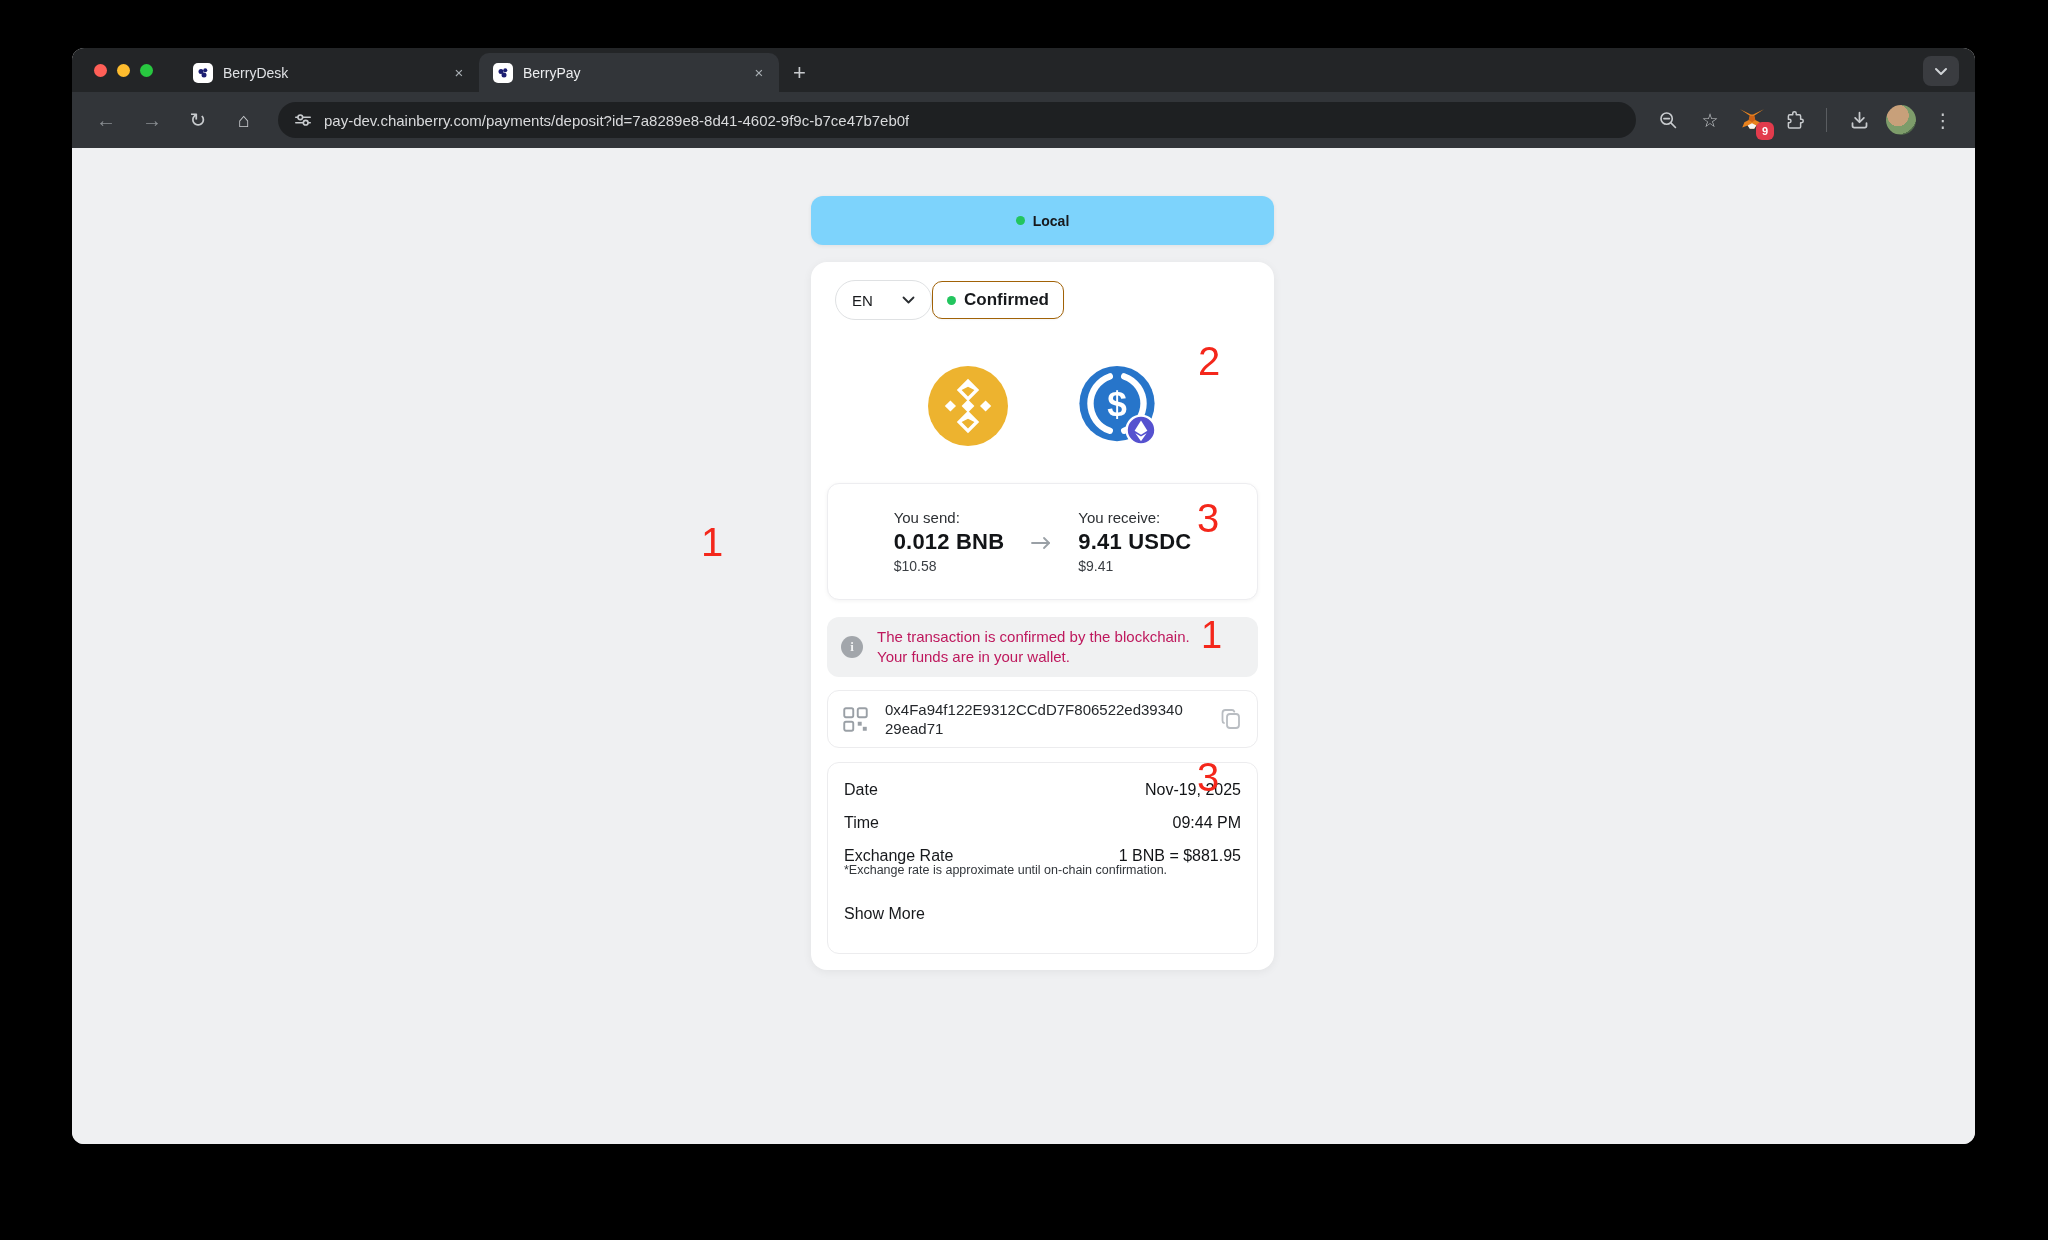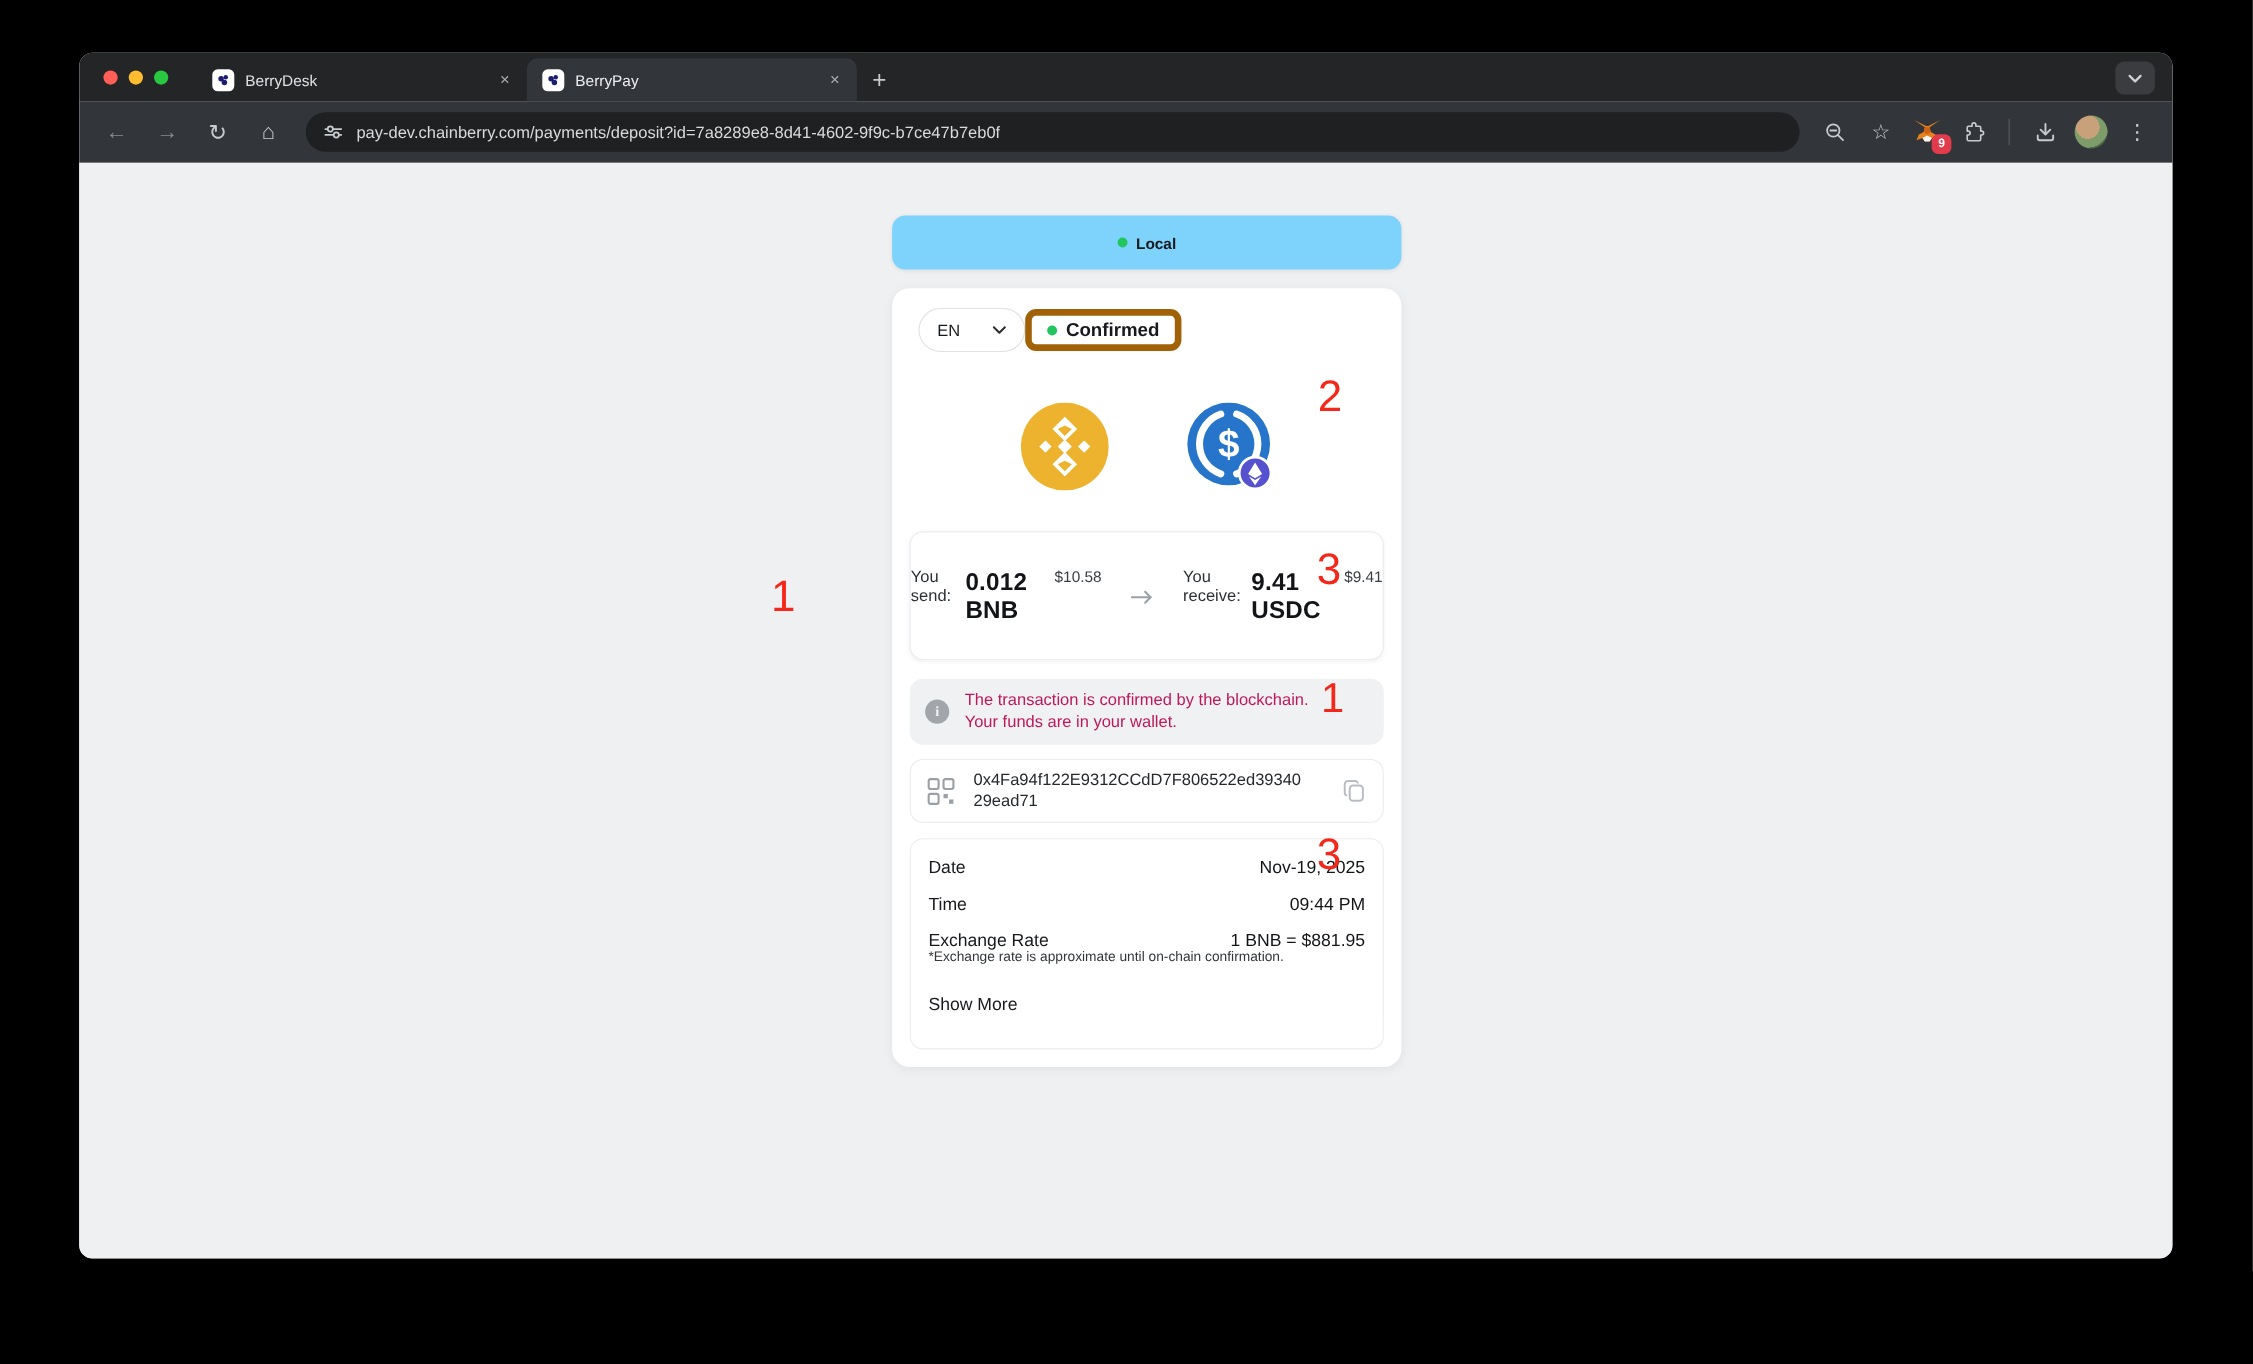--- a/index.html
+++ b/index.html
@@ -56,31 +56,31 @@
                 justify-content:center; gap:8px; }
   .dot { width:9px; height:9px; border-radius:50%; background:#23c55e; }
   .local-label { font-size:14px; font-weight:bold; color:#17191c; }
 
   .main-card { margin-top:17px; background:#fff; border-radius:16px;
                box-shadow:0 2px 10px rgba(0,0,0,.06); padding:18px 16px 16px; }
   .head-row { display:flex; align-items:center; padding:0 8px; }
   .lang-pill { width:97px; height:40px; border:1px solid #dfe1e3; border-radius:20px;
                display:flex; align-items:center; justify-content:space-between; padding:0 16px;
                font-size:15px; color:#17191c; background:#fff; }
-  .status-badge { height:38px; border:6px solid #a16207; border-radius:10px; background:#fff;
+  .status-badge { height:38px; border:1px solid #a16207; border-radius:10px; background:#fff;
                   display:flex; align-items:center; gap:8px; padding:0 14px;
                   font-size:17px; font-weight:bold; color:#17191c; box-shadow:0 1px 2px rgba(0,0,0,.04); }
 
   .coins-row { display:flex; justify-content:center; align-items:center; gap:69px; margin-top:46px; }
   .coin { width:80px; height:80px; }
 
   .swap-box { margin-top:37px; border:1px solid #ededf0; border-radius:12px; background:#fff;
               box-shadow:0 1px 4px rgba(0,0,0,.05); height:117px;
               display:flex; align-items:center; justify-content:center; gap:26px; }
-  .swap-col { display:flex; flex-direction:row; gap:3px; }
+  .swap-col { display:flex; flex-direction:column; gap:3px; }
   .swap-label { font-size:15px; color:#2c2f33; }
   .swap-amount { font-size:22px; font-weight:bold; color:#121417; letter-spacing:.2px; }
   .swap-fiat { font-size:14px; color:#3a3e43; }
   .swap-arrow { color:#9aa0a6; margin-top:2px; }
 
   .notice-box { margin-top:17px; background:#f0f1f2; border-radius:12px; min-height:60px;
                 display:flex; align-items:center; gap:14px; padding:10px 14px; }
   .info-ic { width:22px; height:22px; border-radius:50%; background:#a2a6ab; color:#f2f3f4;
              font-size:13px; font-weight:bold; display:flex; align-items:center; justify-content:center;
              flex:0 0 22px; font-family:"Liberation Serif",serif; }

